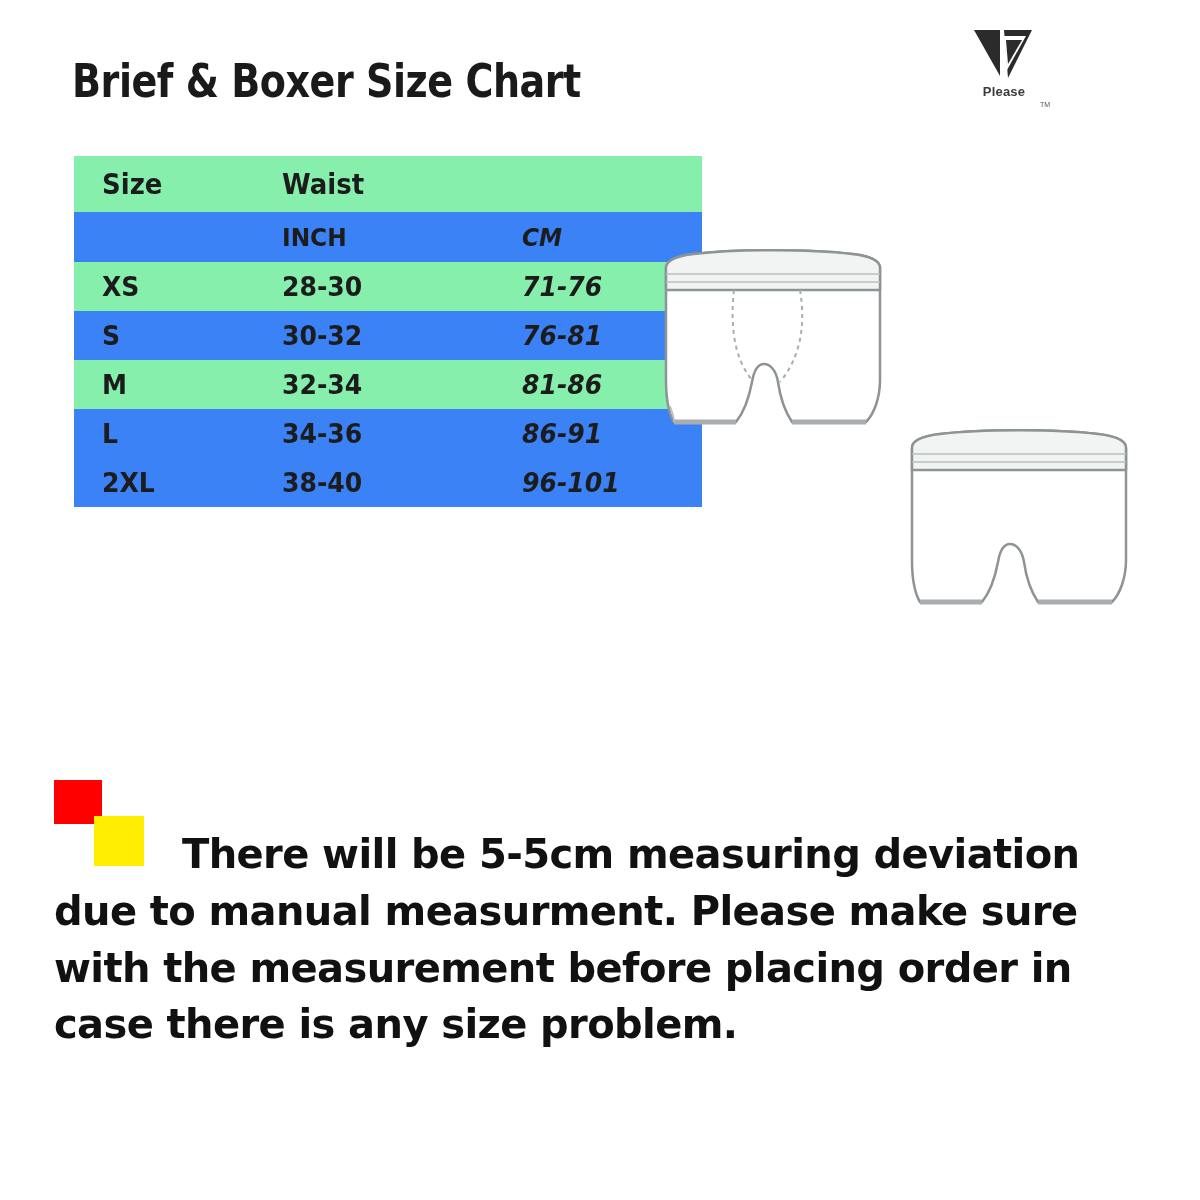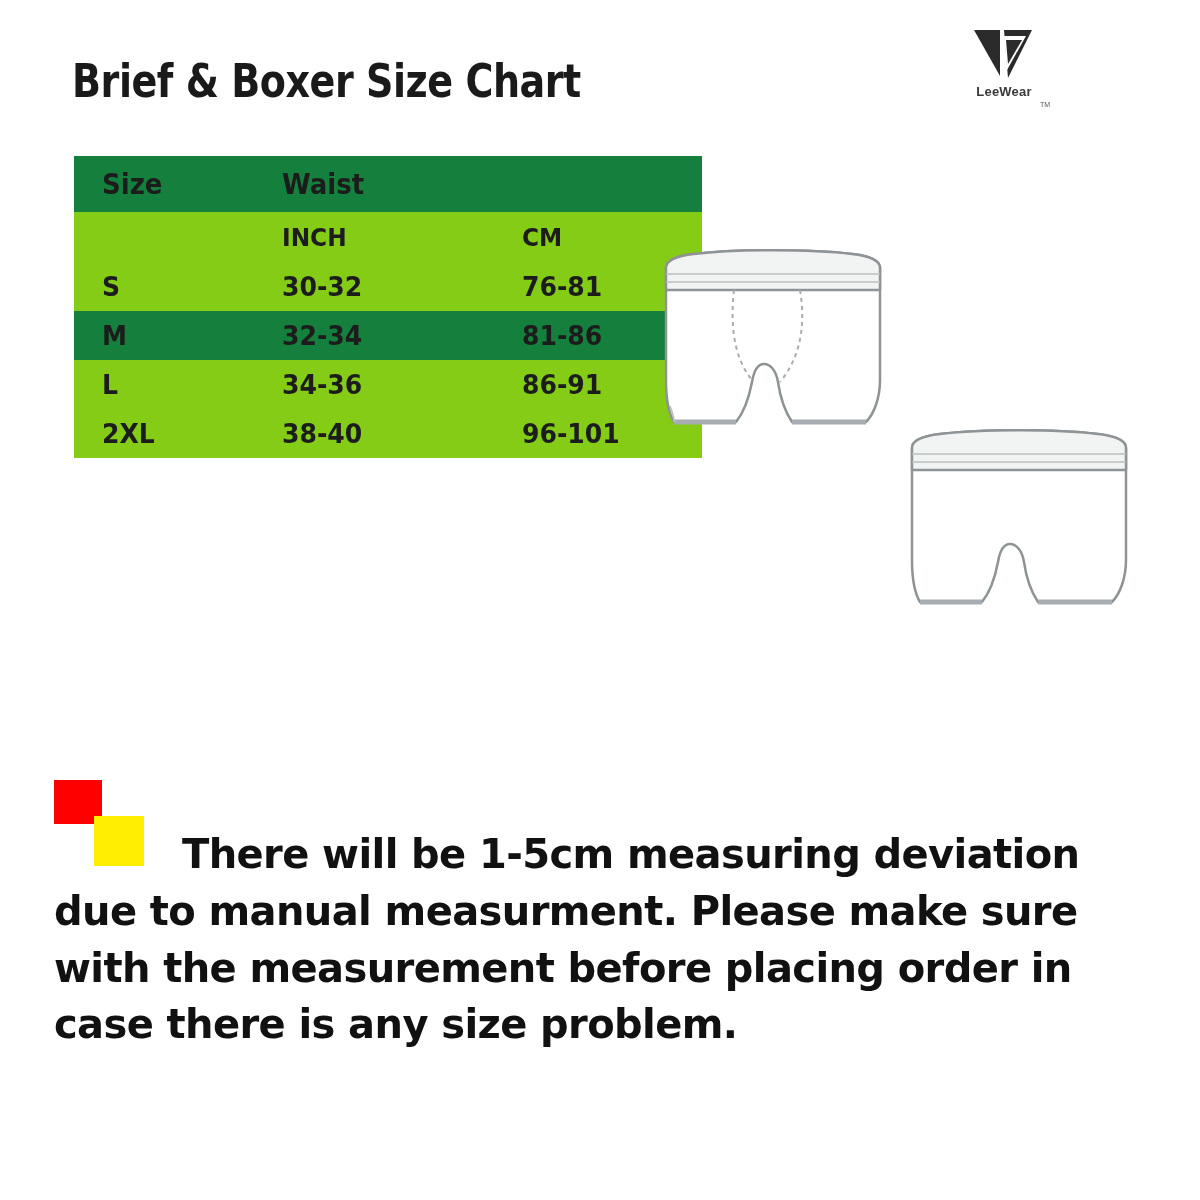--- a/index.html
+++ b/index.html
@@ -89,24 +89,24 @@
     transform-origin: left center;
   }
   .cell-inner {
     display: block;
     transform: scaleX(0.93);
     transform-origin: left center;
     white-space: nowrap;
   }
   .col-size   { width: 150px; padding-left: 28px !important; }
   .col-inch   { width: 218px; padding-left: 30px !important; }
-  .col-cm     { width: 180px; padding-left: 22px !important; }
-
-  tr.row-tint td { background: #15803d; margin-left: 20px; }
-  tr.row-plain td { background: #84cc16; }
+  .col-cm     { width: 180px; padding-left: 22px !important; font-style: italic; }
+
+  tr.row-tint td { background: #86efac; margin-left: 20px; }
+  tr.row-plain td { background: #3b82f6; }
 
   tr.head-main td { height: 56px; }
   tr.head-main td .cell-inner { font-size: 28px; }
   tr.head-sub td  { height: 50px; }
   tr.head-sub td .cell-inner { font-size: 25px; }
 
   .waist-head { padding-left: 30px !important; }
 
   
   .illustration {
@@ -160,21 +160,21 @@
 
   <div class="logo">
     <div class="logo-mark">
       <svg width="68" height="56" viewBox="0 0 68 56" xmlns="http://www.w3.org/2000/svg">
         <path d="M4 4 L30 4 L30 50 Z" fill="#2b2b2b"></path>
         <path d="M34 4 L62 4 L38 52 Z" fill="#2b2b2b"></path>
         <path d="M34 10 L56 10 L37 44 Z" fill="#ffffff"></path>
         <path d="M36 14 L52 14 L38 38 Z" fill="#2b2b2b"></path>
       </svg>
     </div>
-    <div class="logo-label">LeeWear</div>
+    <div class="logo-label">Please</div>
     <div class="logo-tm">TM</div>
   </div>
 
   <div class="table-wrap">
     <table class="size-table">
       <tbody>
         <tr class="row-tint head-main">
           <td class="col-size">
             <span class="cell-inner">Size</span>
           </td>
@@ -190,20 +190,31 @@
             <span class="cell-inner"></span>
           </td>
           <td class="col-inch">
             <span class="cell-inner">INCH</span>
           </td>
           <td class="col-cm">
             <span class="cell-inner">CM</span>
           </td>
         </tr>
 
+        <tr class="row-tint">
+          <td class="col-size">
+              <span class="cell-inner">XS</span>
+            </td>
+          <td class="col-inch">
+              <span class="cell-inner">28-30</span>
+            </td>
+          <td class="col-cm">
+              <span class="cell-inner">71-76</span>
+            </td>
+        </tr>
         <tr class="row-plain">
           <td class="col-size">
               <span class="cell-inner">S</span>
             </td>
           <td class="col-inch">
               <span class="cell-inner">30-32</span>
             </td>
           <td class="col-cm">
               <span class="cell-inner">76-81</span>
             </td>
@@ -297,15 +308,15 @@
         <path d="M162 192 L 236 192" fill="none" stroke="#a7adb0" stroke-width="5"></path>
       </g>
     </svg>
   </div>
 
   <div class="note-squares">
     <div class="sq-red"></div>
     <div class="sq-yellow"></div>
   </div>
 
-  <div class="note-text"><span class="indent"></span><span>There will be 1-5cm measuring deviation due to manual  measurment. Please make sure with the measurement before placing order in case there is any size problem.</span></div>
+  <div class="note-text"><span class="indent"></span><span>There will be 5-5cm measuring deviation due to manual  measurment. Please make sure with the measurement before placing order in case there is any size problem.</span></div>
 
 </div>
 
 </body></html>

